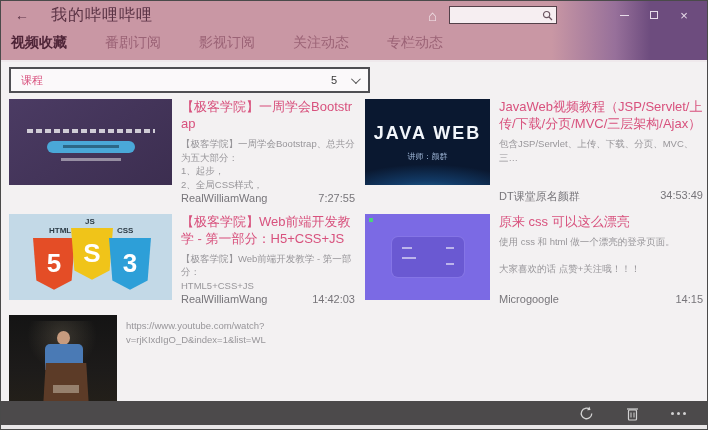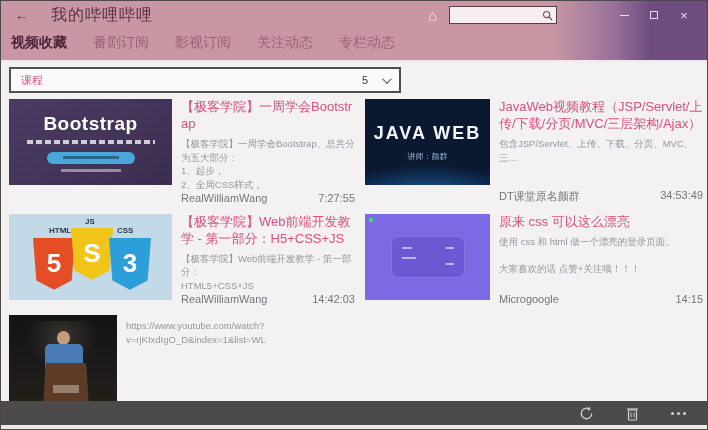--- a/index.html
+++ b/index.html
@@ -17,27 +17,27 @@
   .searchbox { width:108px; height:18px; background:#f6eef1; border:1px solid #54414a; display:flex; align-items:center; }
   .searchbox input { flex:1; border:none; outline:none; background:transparent; font-size:10px; padding:0 3px; height:14px; color:#44303a; width:80px; }
   .search-glyph { flex:0 0 auto; margin-right:3px; display:flex; }
   .win-controls { display:flex; align-items:center; gap:0; margin-left:42px; }
   .ctrl { width:30px; height:22px; display:flex; align-items:center; justify-content:center; color:#e8dcea; }
   .ctrl .min-bar { width:9px; height:1px; background:#e8dcea; }
   .ctrl .max-box { width:8px; height:8px; border:1px solid #e8dcea; }
   .ctrl.close-ctrl { font-size:13px; }
 
   
-  .nav { height:33px; display:flex; align-items:center; gap:26px; padding:0 0 4px 10px; border-bottom:2px solid #efe9ec; }
+  .nav { height:33px; display:flex; align-items:center; gap:38px; padding:0 0 4px 10px; border-bottom:2px solid #efe9ec; }
   .tab { font-size:14px; color:#9b6376; cursor:default; }
   .tab.active { color:#4e2437; font-weight:bold; }
 
   
   .content { flex:1 1 auto; background:#f3f1f2; padding:5px 4px 0 8px; overflow:hidden; }
-  .dropdown { width:392px; height:26px; border:2px solid #4f4f53; background:#fbf9fa; display:flex; align-items:center; padding:0 10px; margin-bottom:6px; }
+  .dropdown { width:361px; height:26px; border:2px solid #4f4f53; background:#fbf9fa; display:flex; align-items:center; padding:0 10px; margin-bottom:6px; }
   .dropdown-label { font-size:11px; color:#d8517d; }
   .dropdown-value { margin-left:auto; font-size:11px; color:#3a3a3a; }
   .dropdown-chevron { width:7px; height:7px; border-right:1px solid #555; border-bottom:1px solid #555; transform:rotate(45deg) translateY(-2px); margin-left:14px; }
 
   .grid { display:grid; grid-template-columns:346px 1fr; column-gap:10px; row-gap:8px; }
   .card { display:flex; gap:9px; }
   .meta { flex:1 1 auto; display:flex; flex-direction:column; min-width:0; }
   .v-title { font-size:13px; line-height:1.3; color:#d8517d; word-break:break-all; }
   .v-desc { font-size:9.5px; line-height:1.45; color:#98969a; margin-top:4px; white-space:pre-line; word-break:break-all; }
   .byline { margin-top:auto; display:flex; font-size:11px; color:#77757a; padding-bottom:2px; }
@@ -144,21 +144,20 @@
     <div class="dropdown">
       <span class="dropdown-label">课程</span>
       <span class="dropdown-value">5</span>
       <span class="dropdown-chevron"></span>
     </div>
 
     <div class="grid">
 
       <div class="card">
         <div class="thumb thumb-wide t-bootstrap">
-          <span class="bs-word">Bootstrap</span>
           <span class="bs-line"></span>
           <span class="bs-btn">
               <i></i>
             </span>
           <span class="bs-foot"></span>
         </div>
         <div class="meta">
           <div class="v-title">【极客学院】一周学会Bootstrap</div>
           <div class="v-desc">【极客学院】一周学会Bootstrap、总共分为五大部分：
 1、起步，

